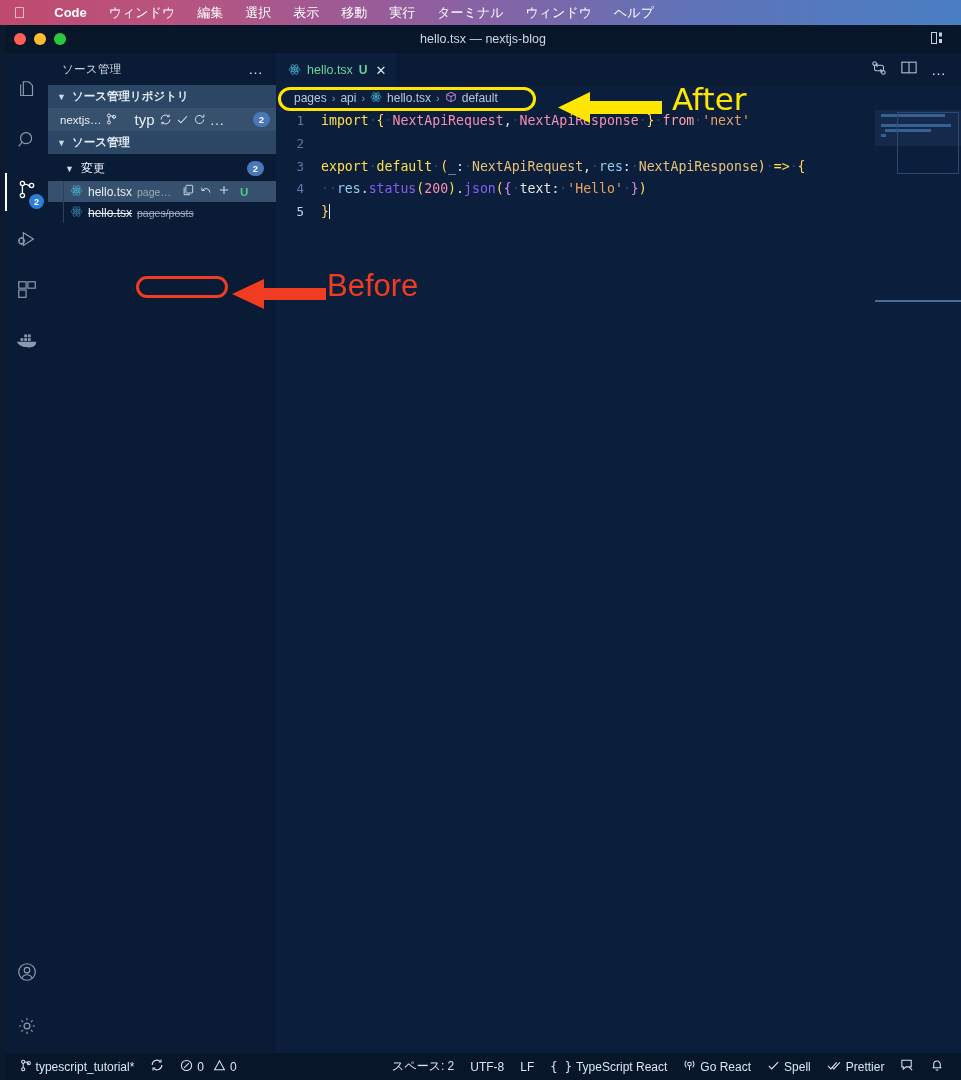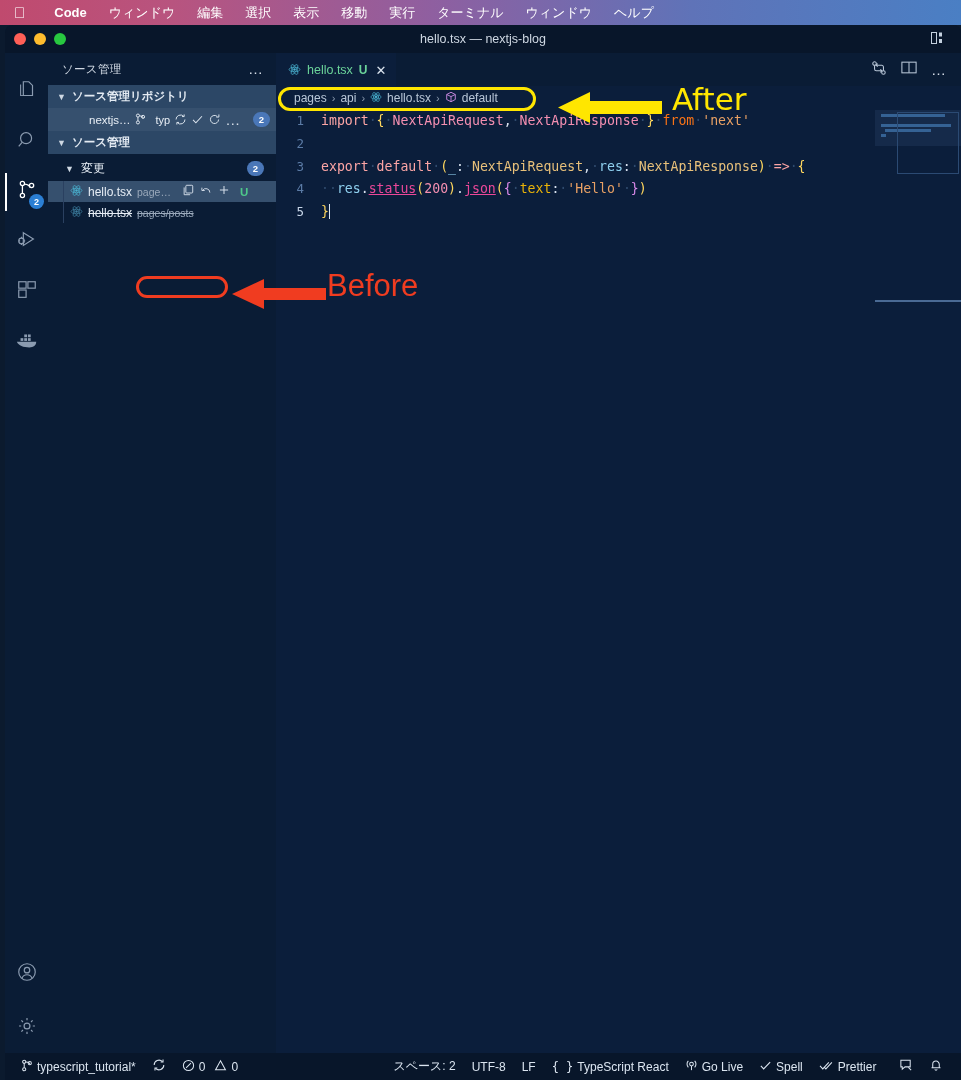--- a/index.html
+++ b/index.html
@@ -71,22 +71,22 @@
     height:23px; display:flex; align-items:center; gap:5px;
     padding-left:8px; font-size:11.5px; font-weight:bold; color:#e4ebf3;
     background:#2c4766;
   }
   .chev { font-size:9px; color:#cfd8e3; width:11px; text-align:center; }
 
   .repo-row {
     height:23px; display:flex; align-items:center; gap:4px; padding:0 6px 0 12px;
     background:#36506e; font-size:11.5px; color:#e8eef5;
   }
-  .repo-name { max-width:58px; overflow:hidden; white-space:nowrap;margin-left:29px; }
-  .repo-branch { display:flex; align-items:center; gap:10px; font-size:11px; color:#e8eef5; }
+  .repo-name { max-width:58px; overflow:hidden; white-space:nowrap; }
+  .repo-branch { display:flex; align-items:center; gap:18px; font-size:15px; color:#e8eef5; }
   .ico { color:#dbe4ee; display:inline-flex; align-items:center; }
   .pill {
     background:#4a77b8; color:#fff; font-size:9.5px; font-weight:bold;
     min-width:17px; height:15px; border-radius:8px; display:flex;
     align-items:center; justify-content:center; padding:0 5px; margin-left:auto;
   }
 
   .commit-box {
     margin:6px 10px 0 14px; background:#13294a;
     padding:3px 6px; font-size:12.5px; color:#e6edf5; line-height:1.55;
@@ -142,30 +142,30 @@
   }
   .cline { display:flex; height:22.8px; align-items:center; white-space:pre; }
   .lnum {
     width:44px; min-width:44px; text-align:right; padding-right:16px;
     color:#5b7ba6; font-size:12.5px;
   }
   .lnum.cur { color:#c8d6e8; }
   .ctext { padding-left:1px; }
 
   
-  .t-kw    { color:#fca5a5; }
+  .t-kw    { color:#fde047; }
   .t-brace { color:#ffd75e; }
   .t-type  { color:#f48fb1; }
   .t-type2 { color:#e8c07a; }
-  .t-from  { color:#f97316; }
+  .t-from  { color:#fca5a5; }
   .t-str   { color:#e8a064; }
   .t-var   { color:#8fd0ef; }
-  .t-fn    { color:#ec4899;text-decoration:underline; }
+  .t-fn    { color:#8b5cf6; }
   .t-num   { color:#f48fb1; }
-  .t-prop  { color:#eab308;margin-top:40px; }
+  .t-prop  { color:#e5e5e5;margin-top:40px; }
   .t-punct { color:#d8e2ef; }
   .t-paren1{ color:#ffd75e; }
   .t-paren2{ color:#d989e8; }
   .dot { color:#2f4a6d; }
   .caret { display:inline-block; width:1.5px; height:15px; background:#dbe7f5; vertical-align:-3px; }
 
   .minimap {
     position:absolute; right:0; top:0; width:86px; height:100%;
     background:#0b1e3b; padding-top:4px;
   }
@@ -570,21 +570,21 @@
         <span>TypeScript React</span>
       </span>
       <span class="sb-item">
         <span>
           <svg width="13" height="13" viewBox="0 0 14 14" fill="none" stroke="#dbe5f0" stroke-width="1.1">
             <circle cx="7" cy="5.5" r="2"></circle>
               <path d="M3.6 2.1a4.8 4.8 0 000 6.8M10.4 2.1a4.8 4.8 0 010 6.8"></path>
               <path d="M7 7.5V12"></path>
           </svg>
         </span>
-        <span>Go Live</span>
+        <span>Go React</span>
       </span>
       <span class="sb-item">
         <span>
           <svg width="13" height="13" viewBox="0 0 14 14" fill="none" stroke="#dbe5f0" stroke-width="1.2">
             <path d="M2 7.5l3 3.2 7-7.4"></path>
           </svg>
         </span>
         <span>Spell</span>
       </span>
       <span class="sb-item">

